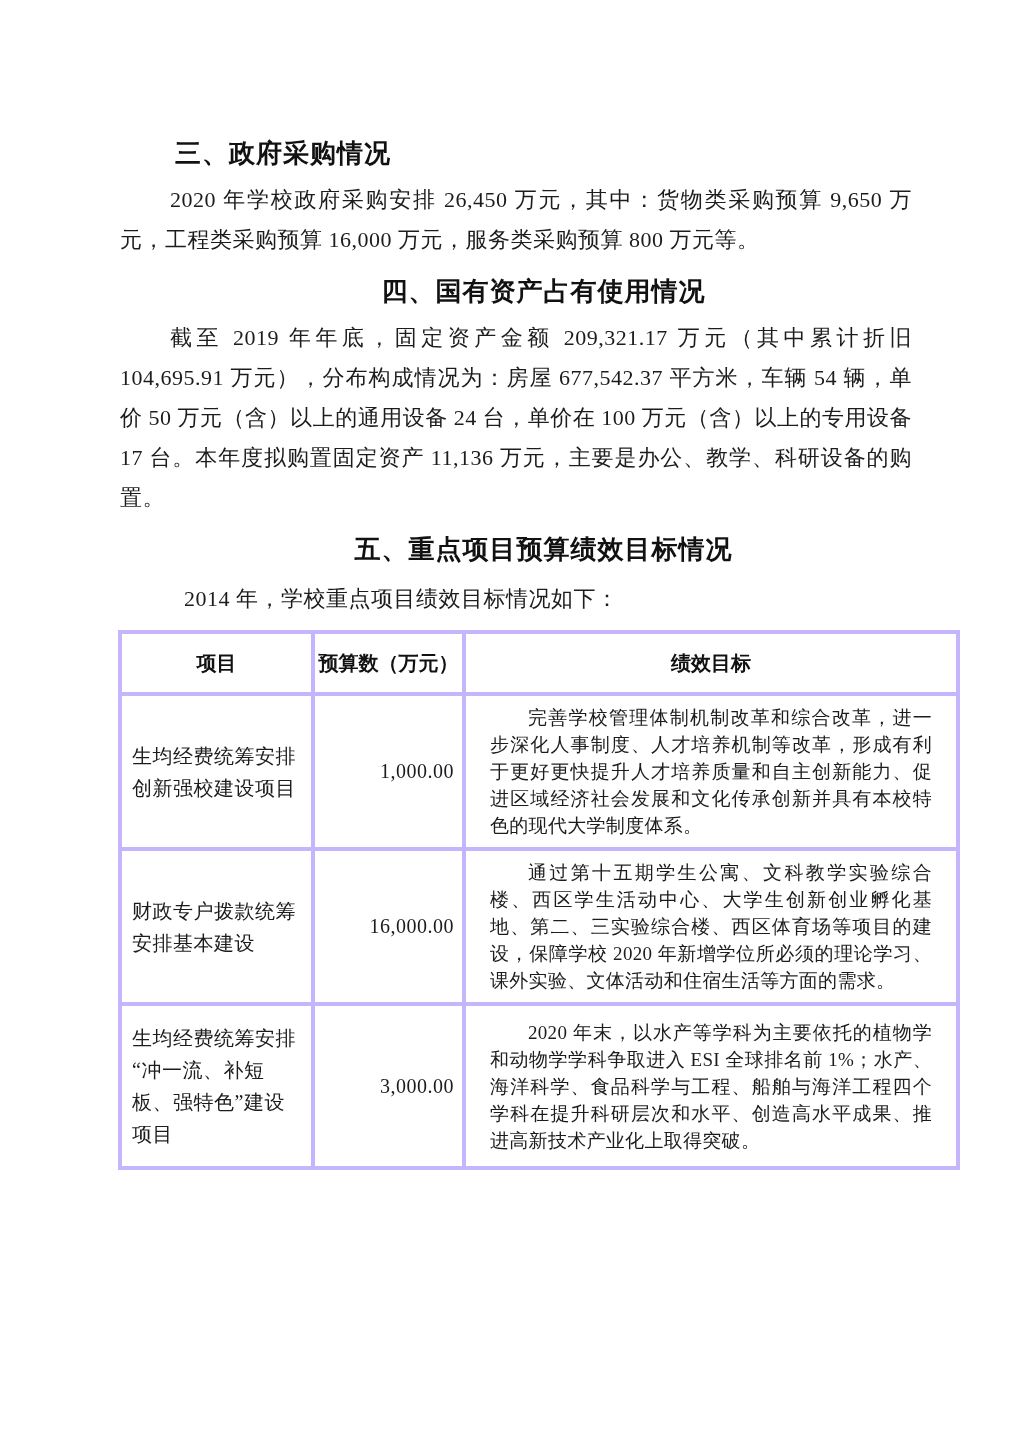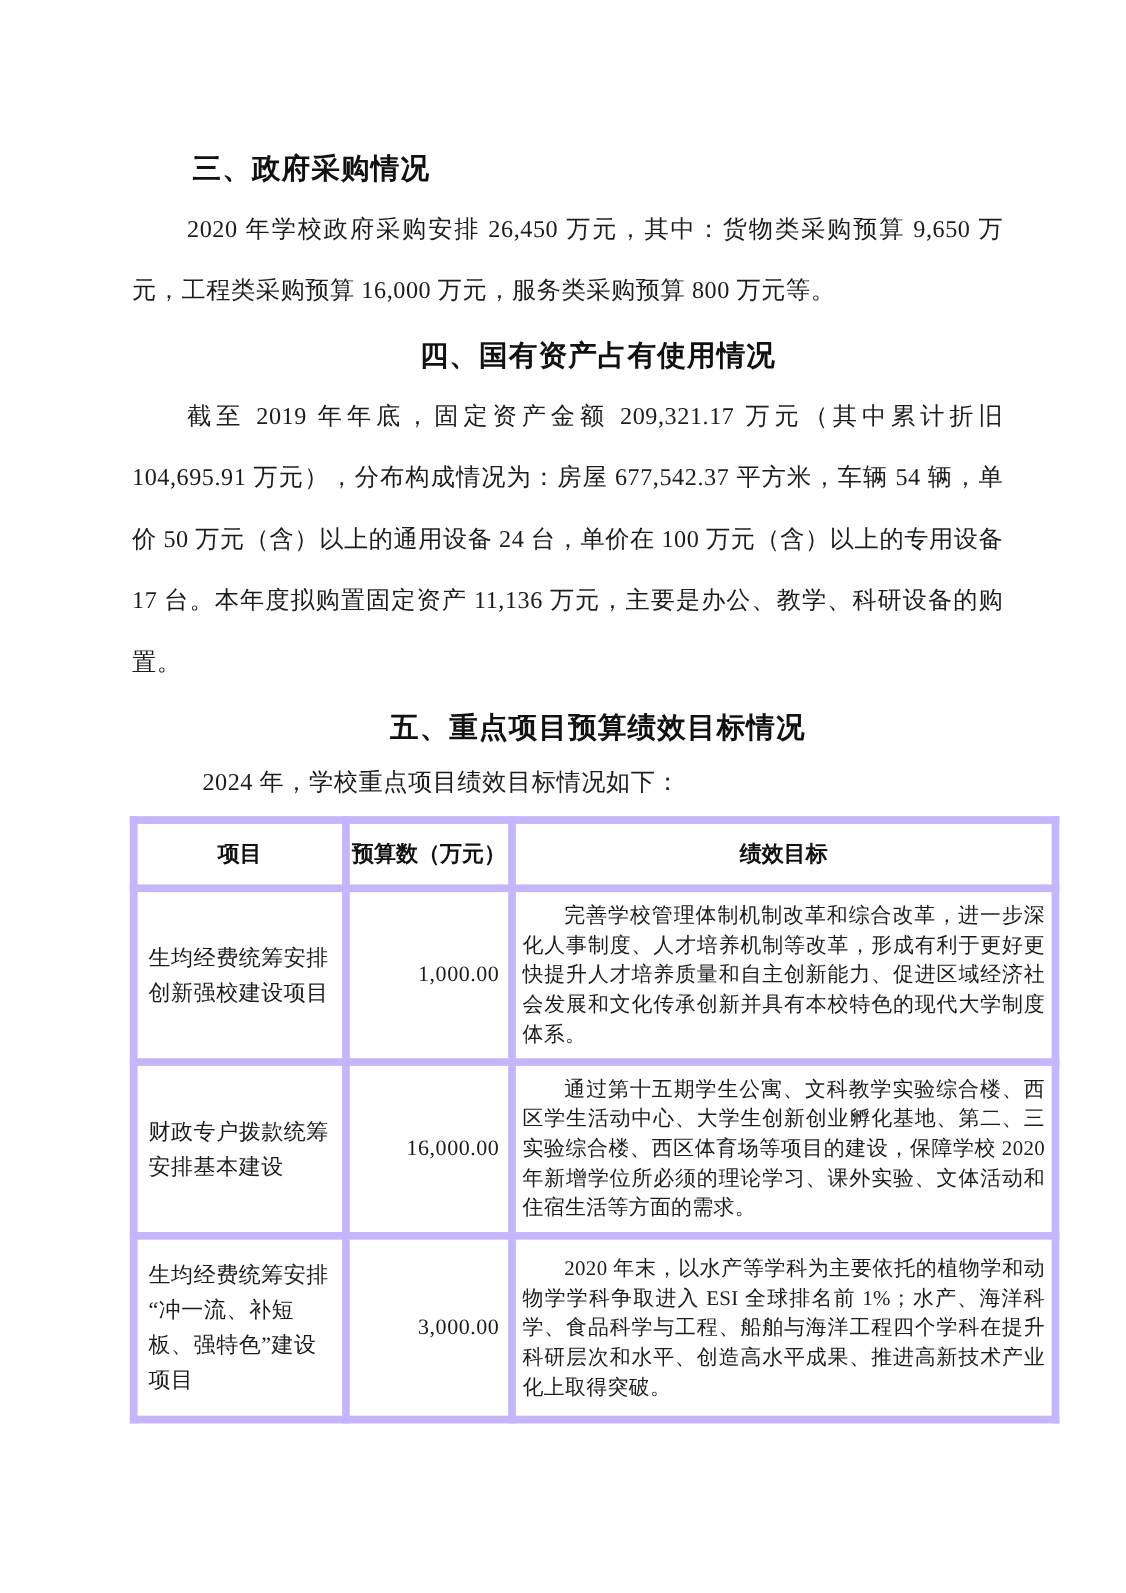--- a/index.html
+++ b/index.html
@@ -26,21 +26,21 @@
     font-family: "Liberation Sans", "DejaVu Sans", sans-serif;
     font-weight: 700;
     font-size: 26px;
     line-height: 34px;
     margin-left: 55px;
     letter-spacing: 1px;
     color: #111;
   }
   p.body-text {
     font-size: 22px;
-    line-height: 56px;
+    line-height: 40px;
     text-align: justify;
     text-indent: 50px;
     margin-top: 10px;
     letter-spacing: 0.5px;
   }
   h2.mt { margin-top: 14px; text-align: center; }
   p.intro-text {
     font-size: 22px;
     line-height: 50px;
     text-indent: 64px;
@@ -51,21 +51,21 @@
     border-collapse: collapse;
     table-layout: fixed;
     width: 838px;
     margin-left: -2px;
     margin-top: 6px;
   }
   .goals-table col.c1 { width: 193px; }
   .goals-table col.c2 { width: 151px; }
   .goals-table col.c3 { width: 494px; }
   .goals-table th, .goals-table td {
-    border: 7px solid #c4b5fd;
+    border: 4px solid #c4b5fd;
     vertical-align: middle;
   }
   .goals-table thead tr { height: 62px; }
   .goals-table th {
     font-family: "Liberation Sans", "DejaVu Sans", sans-serif;
     font-weight: 700;
     font-size: 20px;
     text-align: center;
     color: #111;
   }
@@ -81,21 +81,21 @@
   }
   td.cell-budget {
     font-size: 20px;
     text-align: right;
     padding-right: 8px;
     letter-spacing: 0.5px;
   }
   td.cell-goal {
     font-size: 19px;
     line-height: 27px;
-    padding: 8px 6px;
+    padding: 8px 24px;
     text-align: justify;
     text-indent: 2em;
     letter-spacing: 0.3px;
   }
   .page-number {
     position: absolute;
     top: 1340px;
     left: 0;
     width: 100%;
     text-align: center;
@@ -109,21 +109,21 @@
 <div class="page">
   <div class="content">
 
     <h2 class="sec-heading">三、政府采购情况</h2>
     <p class="body-text">2020 年学校政府采购安排 26,450 万元，其中：货物类采购预算 9,650 万元，工程类采购预算 16,000 万元，服务类采购预算 800 万元等。</p>
 
     <h2 class="sec-heading mt">四、国有资产占有使用情况</h2>
     <p class="body-text">截至 2019 年年底，固定资产金额 209,321.17 万元（其中累计折旧 104,695.91 万元），分布构成情况为：房屋 677,542.37 平方米，车辆 54 辆，单价 50 万元（含）以上的通用设备 24 台，单价在 100 万元（含）以上的专用设备 17 台。本年度拟购置固定资产 11,136 万元，主要是办公、教学、科研设备的购置。</p>
 
     <h2 class="sec-heading mt">五、重点项目预算绩效目标情况</h2>
-    <p class="intro-text">2024 年，学校重点项目绩效目标情况如下：</p>
+    <p class="intro-text">2014 年，学校重点项目绩效目标情况如下：</p>
 
     <table class="goals-table">
       <colgroup>
         <col class="c1">
           <col class="c2">
           <col class="c3">
       </colgroup>
       <thead>
         <tr>
           <th>项目</th>

